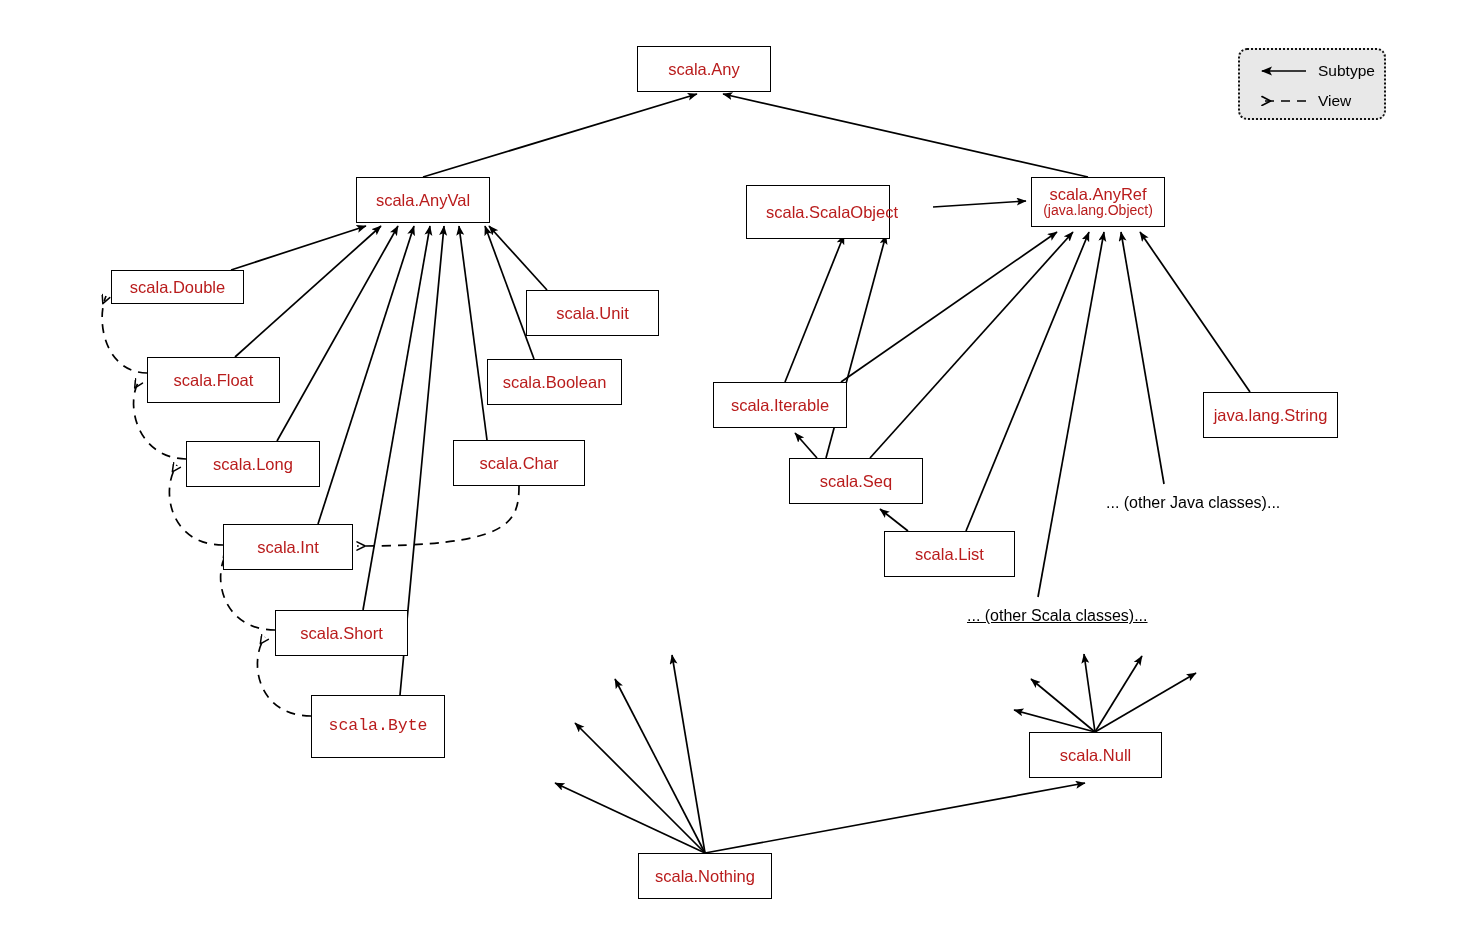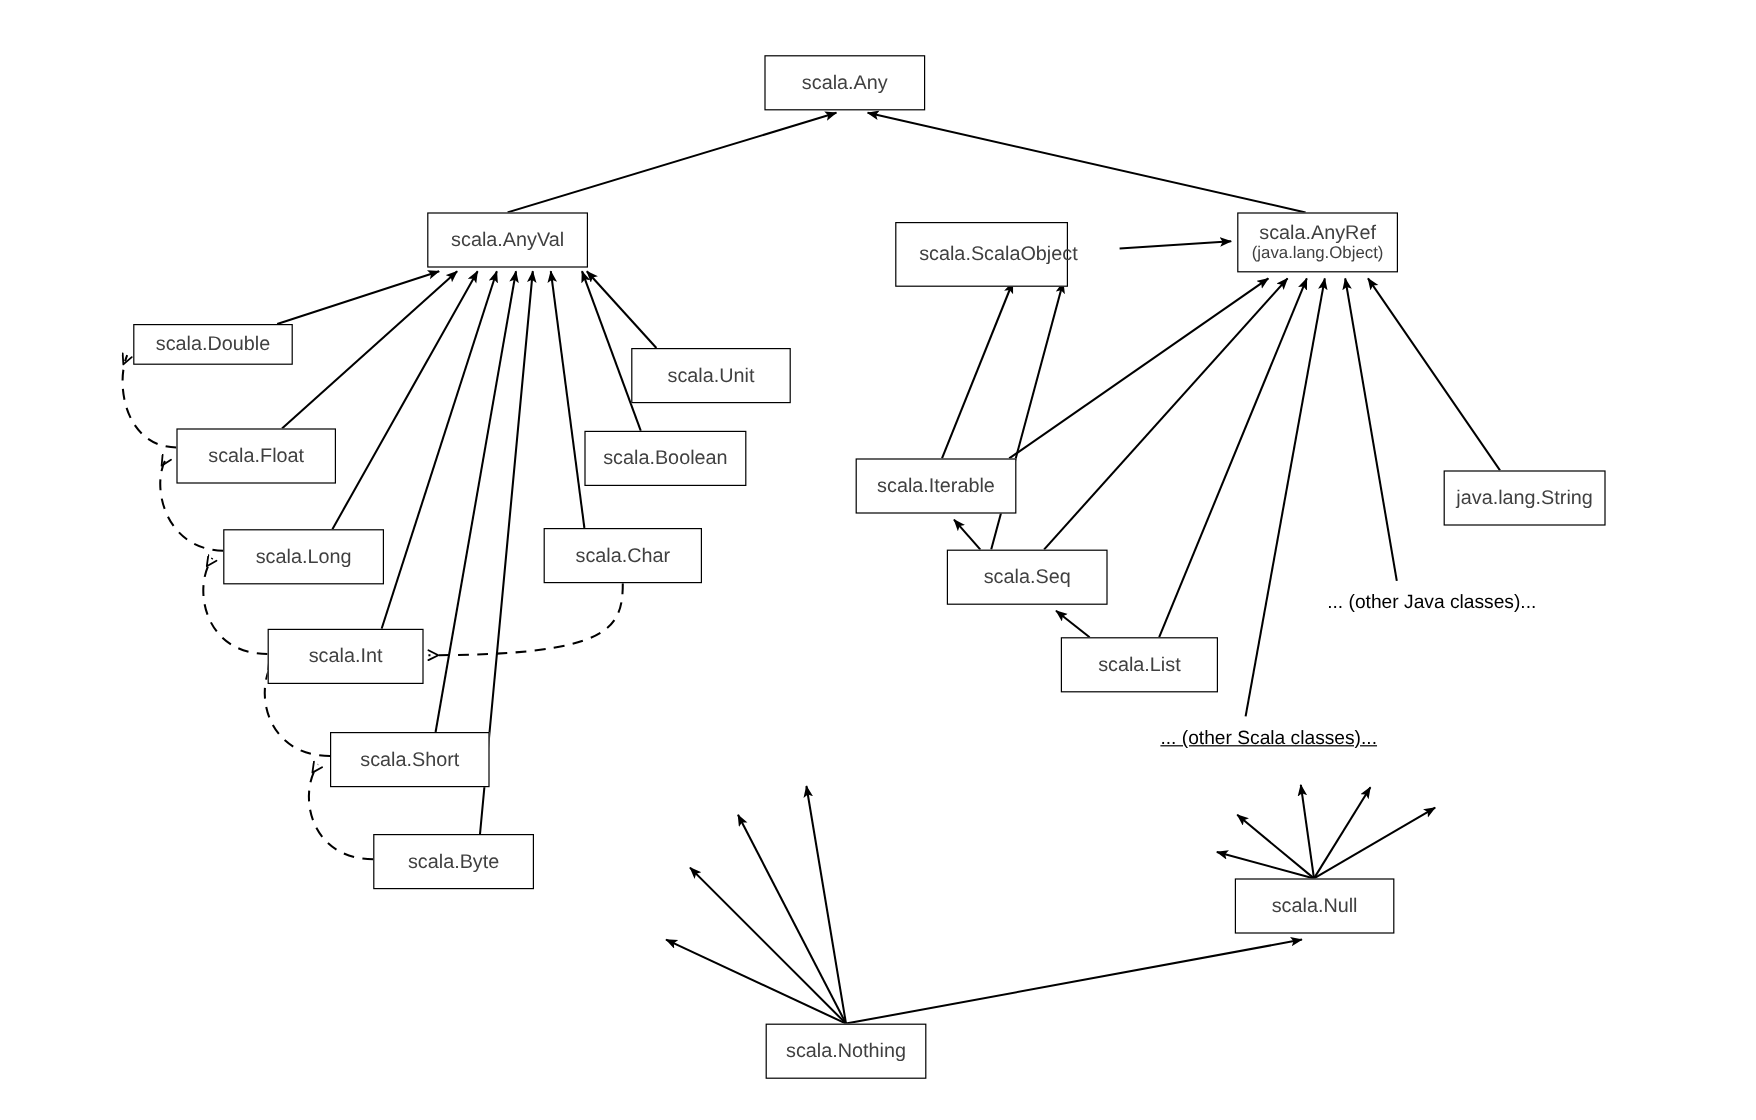--- a/index.html
+++ b/index.html
@@ -24,21 +24,21 @@
   }
   .node {
     position: absolute;
     box-sizing: border-box;
     border: 1.6px solid #000000;
     background: #ffffff;
     display: flex;
     flex-direction: column;
     align-items: center;
     justify-content: center;
-    color: #404040;
+    color: #b91c1c;
     z-index: 5;
   }
   .node .label-main {
     font-size: 16.5px;
     line-height: 1.12;
     white-space: nowrap;
   }
   .node .label-sub {
     font-size: 14px;
     line-height: 1.12;
@@ -187,29 +187,57 @@
       </div>
       <div class="node" style="left: 223px; top: 524px; width: 130px; height: 46px;">
         <span class="label-main">scala.Int</span>
       </div>
       <div class="node" style="left: 884px; top: 531px; width: 131px; height: 46px;">
         <span class="label-main">scala.List</span>
       </div>
       <div class="node" style="left: 275px; top: 610px; width: 133px; height: 46px;">
         <span class="label-main">scala.Short</span>
       </div>
-      <div class="node" style="left: 311px; top: 695px; width: 134px; height: 46px;">
+      <div class="node" style="left: 311px; top: 695px; width: 134px; height: 63px; font-family: Liberation Mono, monospace;">
         <span class="label-main">scala.Byte</span>
       </div>
       <div class="node" style="left: 1029px; top: 732px; width: 133px; height: 46px; justify-content: center;">
         <span class="label-main">scala.Null</span>
       </div>
       <div class="node" style="left: 638px; top: 853px; width: 134px; height: 46px;">
         <span class="label-main">scala.Nothing</span>
       </div>
     </div>
   <div id="note-layer">
       <div class="ellipsis-note" style="left: 1106px; top: 494px;">... (other Java classes)...</div>
       <div class="ellipsis-note" style="left: 967px; top: 607px; text-decoration: underline;">... (other Scala classes)...</div>
     </div>
 
+  <div id="legend">
+    <div class="legend-row r1">
+      <span class="legend-sample">
+        <svg width="78" height="24" viewBox="0 0 78 24" xmlns="http://www.w3.org/2000/svg">
+          <defs>
+            <marker id="lg-solid" markerWidth="13" markerHeight="13" refX="10" refY="4.5" orient="auto" markerUnits="userSpaceOnUse">
+              <path d="M 0,0 L 11,4.5 L 0,9 L 2.4,4.5 Z" fill="#000000"></path>
+            </marker>
+          </defs>
+          <line x1="66" y1="12" x2="22" y2="12" stroke="#000000" stroke-width="1.7" marker-end="url(#lg-solid)"></line>
+        </svg>
+      </span>
+      <span class="legend-text">Subtype</span>
+    </div>
+    <div class="legend-row r2">
+      <span class="legend-sample">
+        <svg width="78" height="24" viewBox="0 0 78 24" xmlns="http://www.w3.org/2000/svg">
+          <defs>
+            <marker id="lg-open" markerWidth="14" markerHeight="14" refX="10" refY="5" orient="auto" markerUnits="userSpaceOnUse">
+              <path d="M 10,0.6 L 1.4,5 L 10,9.4" fill="none" stroke="#000000" stroke-width="1.7" stroke-linecap="round" stroke-linejoin="round"></path>
+            </marker>
+          </defs>
+          <line x1="66" y1="12" x2="22" y2="12" stroke="#000000" stroke-width="1.7" stroke-dasharray="9,7" marker-end="url(#lg-open)"></line>
+        </svg>
+      </span>
+      <span class="legend-text">View</span>
+    </div>
+  </div>
 
 </div>
 
 </body></html>

